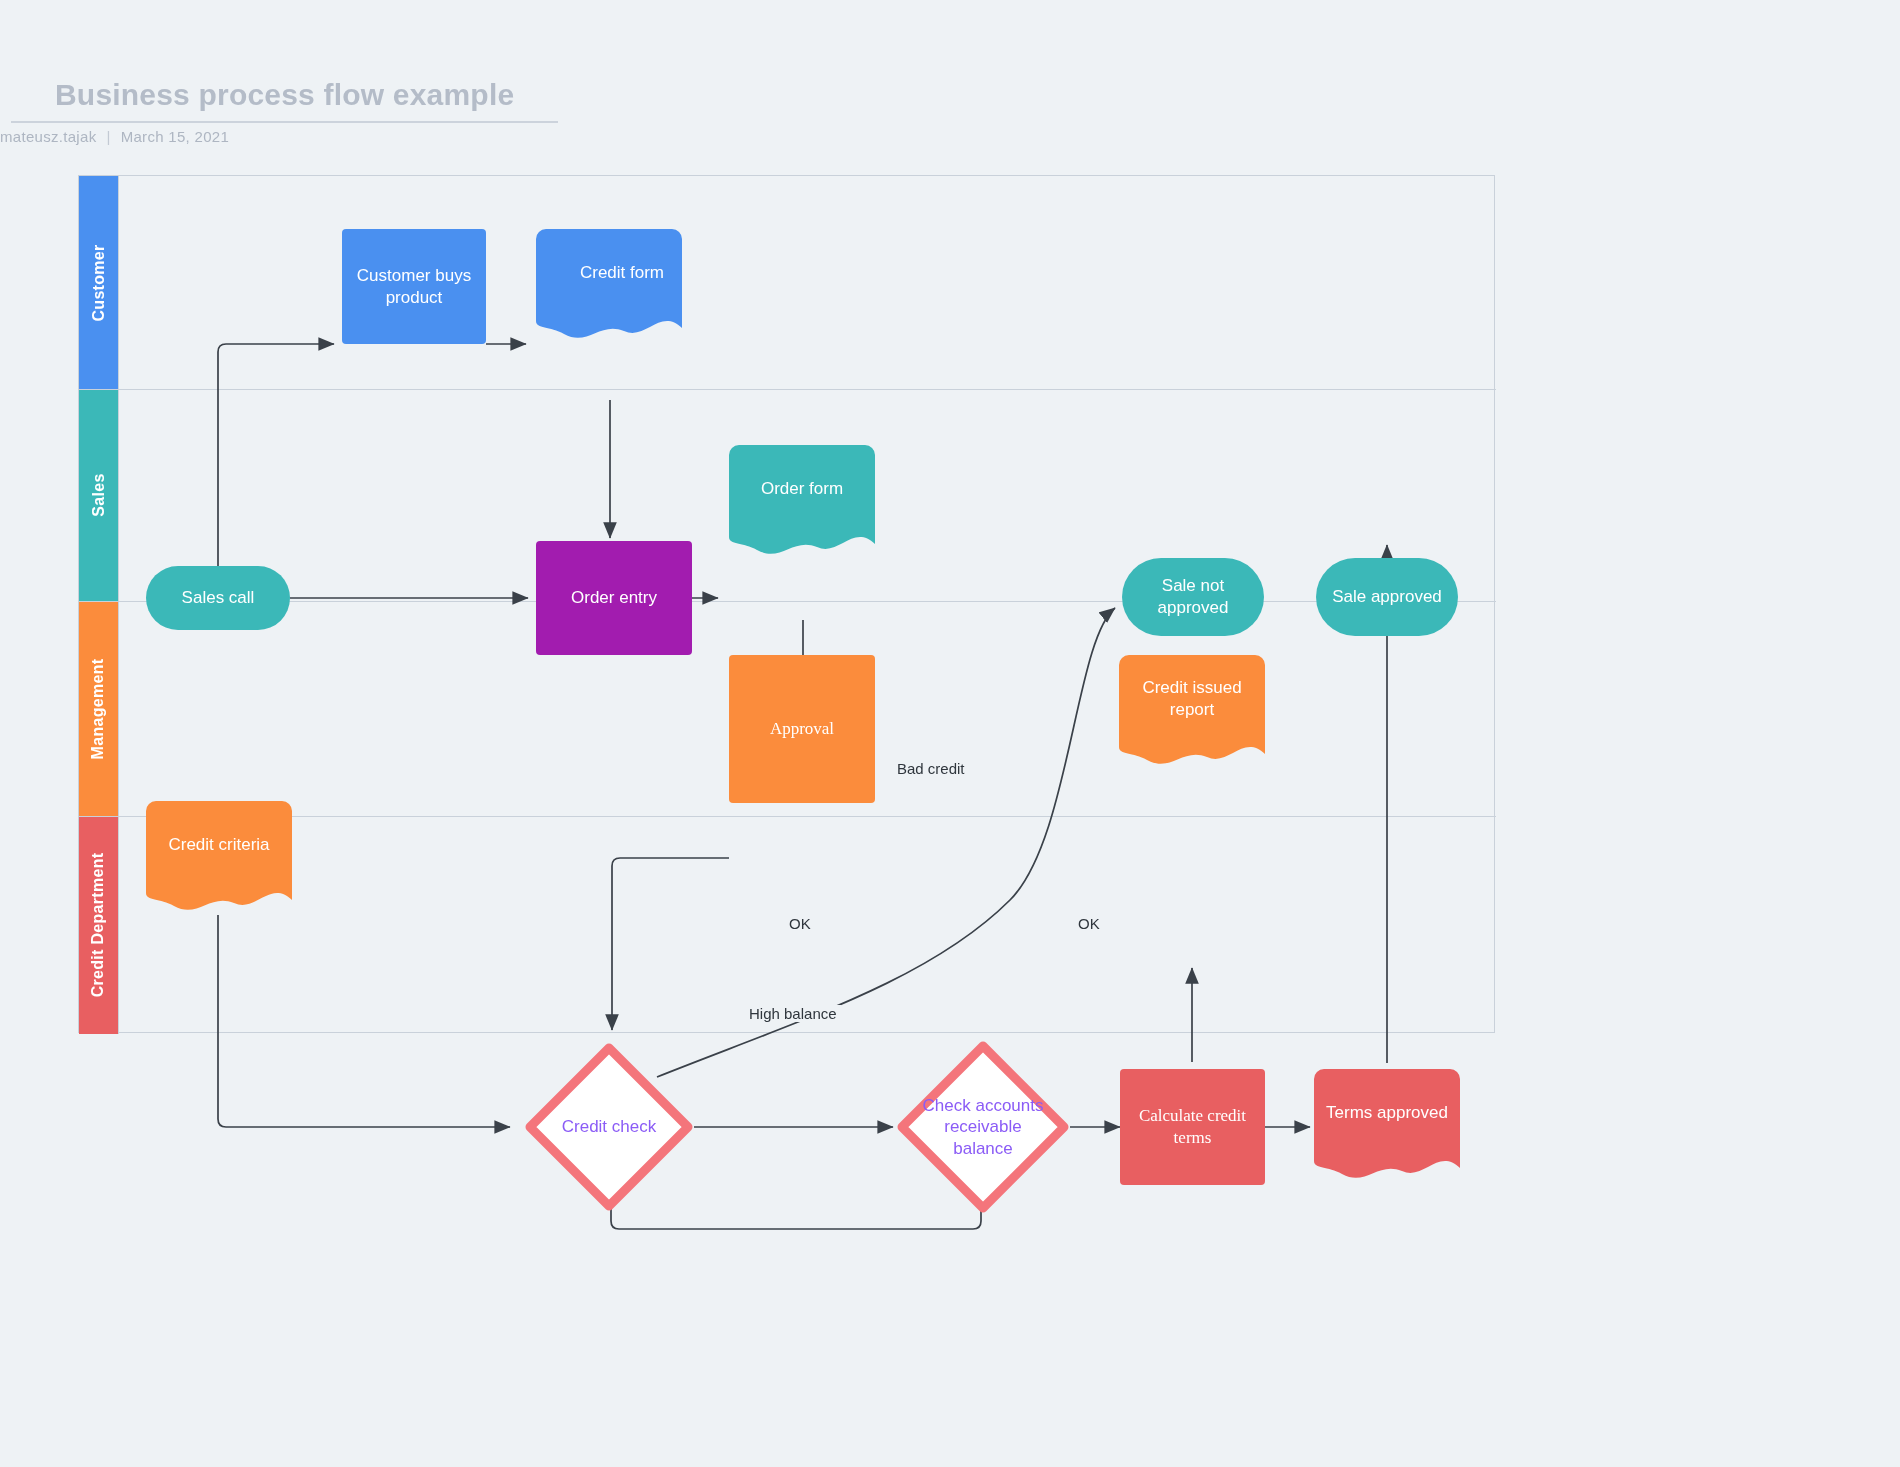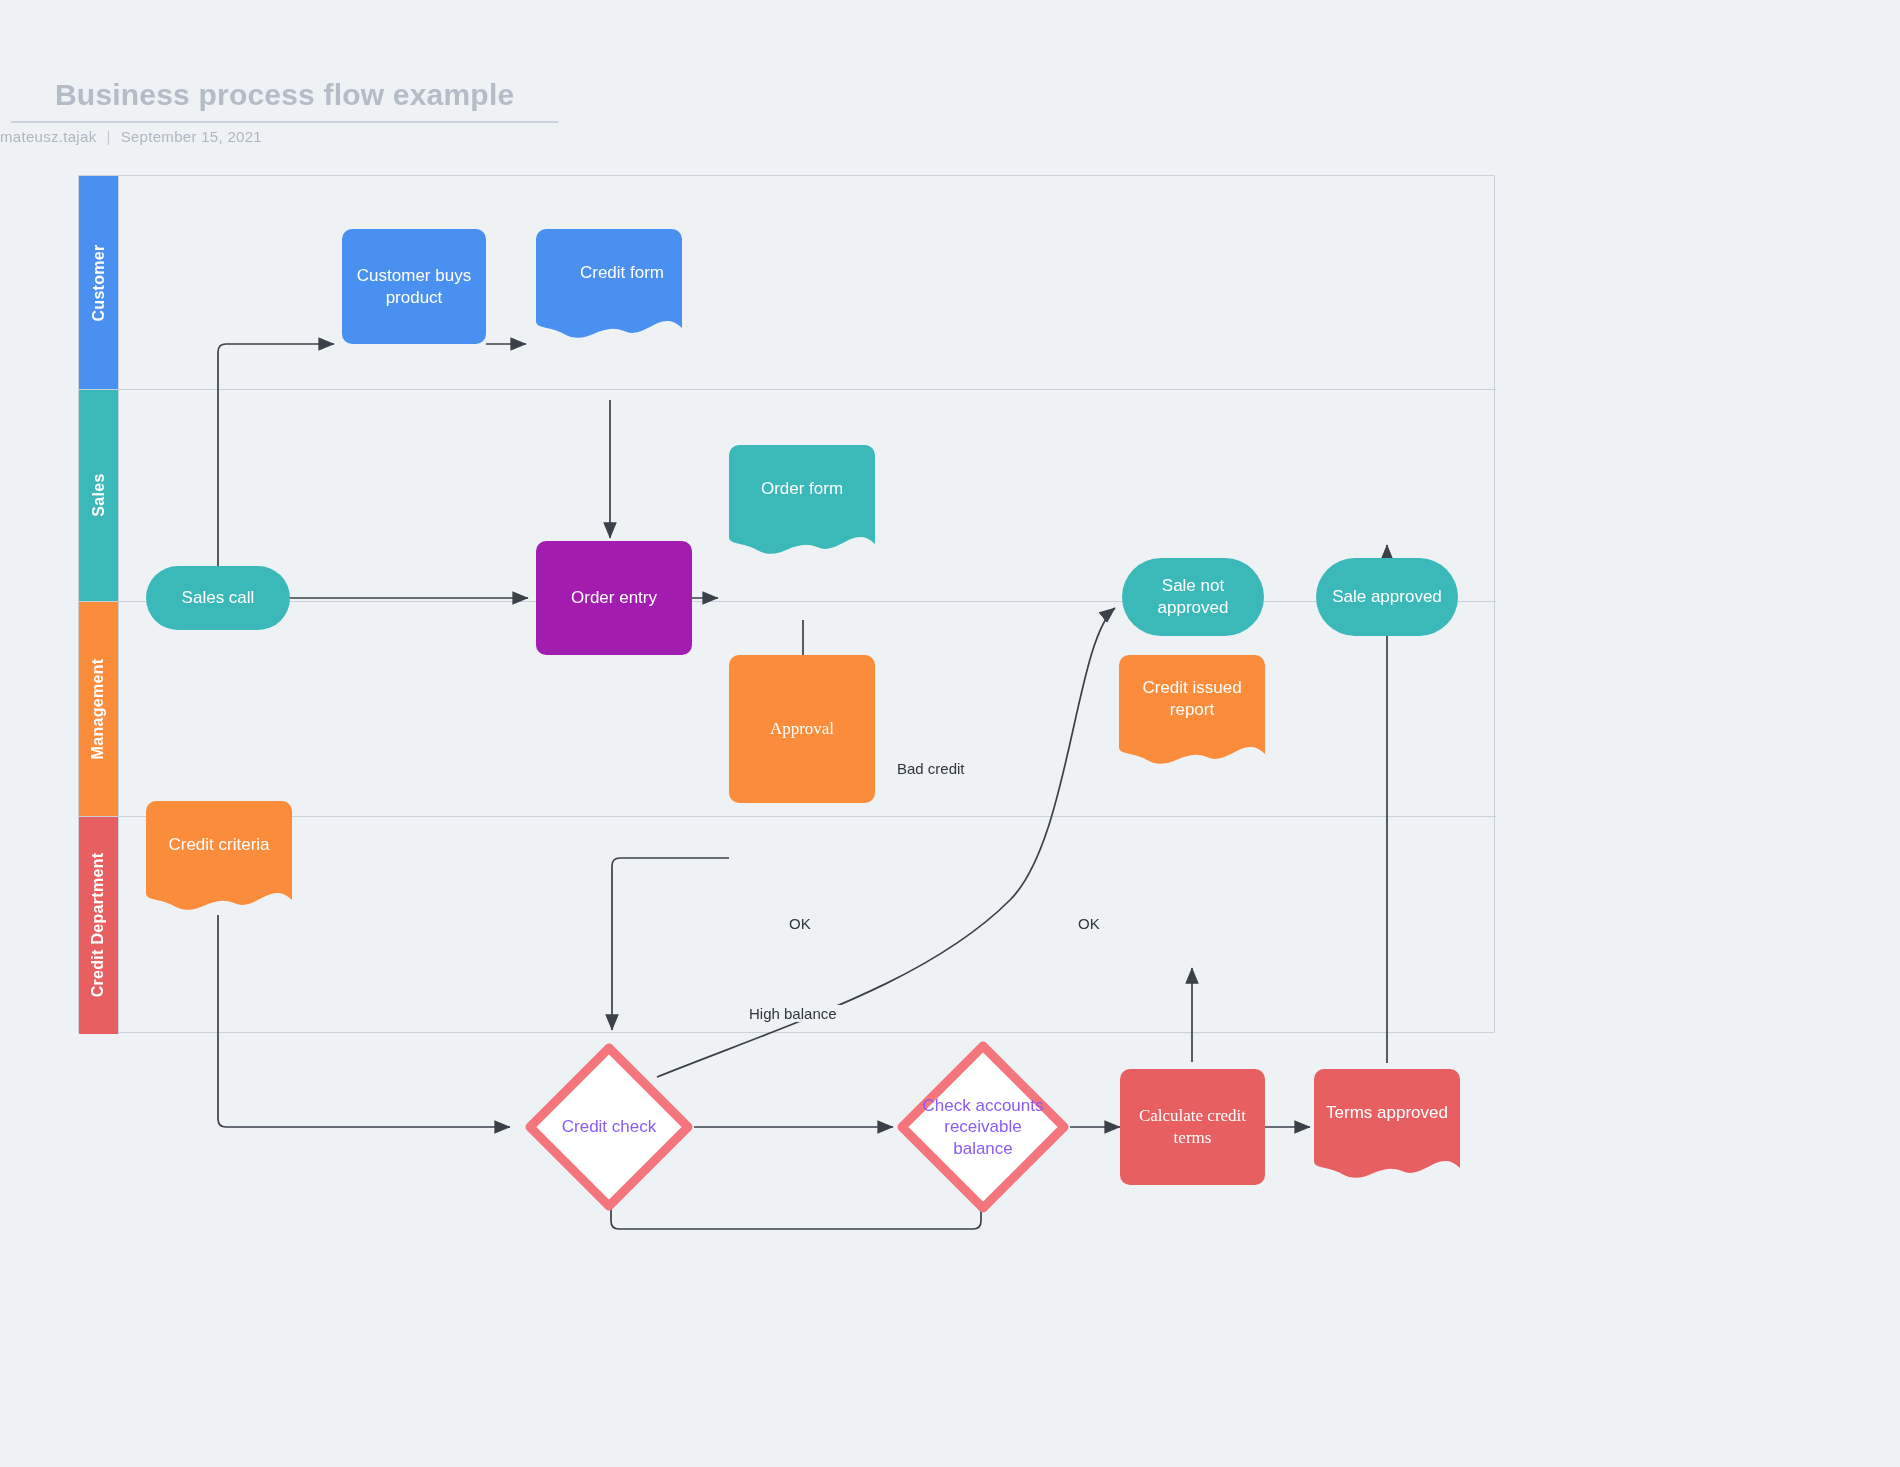--- a/index.html
+++ b/index.html
@@ -43,21 +43,21 @@
   }
   .lane-divider { position:absolute; top:0; left:39px; width:1px; height:858px; background:#c9d1da; }
 
   
   .node {
     position: absolute;
     display: flex; align-items: center; justify-content: center;
     text-align: center; color: #fff; font-size: 17px; line-height: 1.28;
     padding: 4px 10px;
   }
-  .rect { border-radius: 10px; }
+  .rect { border-radius: 4px; }
   .pill { border-radius: 999px; }
 
   .doc-wrap { position: absolute; }
   .doc-wrap svg { position: absolute; left: 0; top: 0; }
   .doc-label {
     position: absolute; left: 0; top: 0; width: 100%; height: 100%;
     display: flex; align-items: center; justify-content: center;
     text-align: center; color: #fff; font-size: 17px; line-height: 1.28;
     padding: 0 12px 26px 12px;
   }
@@ -79,21 +79,21 @@
 </style>
 </head>
 <body>
 
 <div id="stage">
 
   <div class="hdr-title-wrap">
     <div class="hdr-title">Business process flow example</div>
   </div>
   <div class="hdr-byline">
-    <span>mateusz.tajak</span><span class="sep">|</span><span>September 15, 2021</span>
+    <span>mateusz.tajak</span><span class="sep">|</span><span>March 15, 2021</span>
   </div>
 
   <div class="frame">
     <div class="lane-divider"></div>
 
     <div class="lane-bar" style="top:0px;   height:213px; background:#4a90f0;">
       <span>Customer</span>
     </div>
     <div class="lane-bar" style="top:213px; height:212px; background:#3bb8b8;">
       <span>Sales</span>

